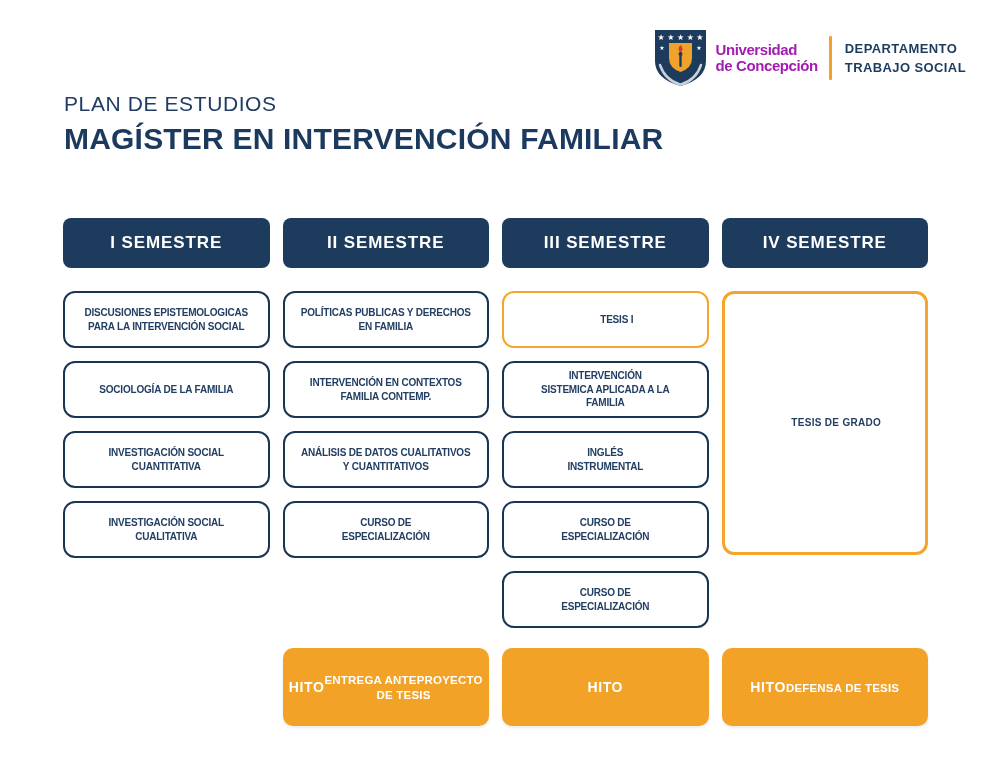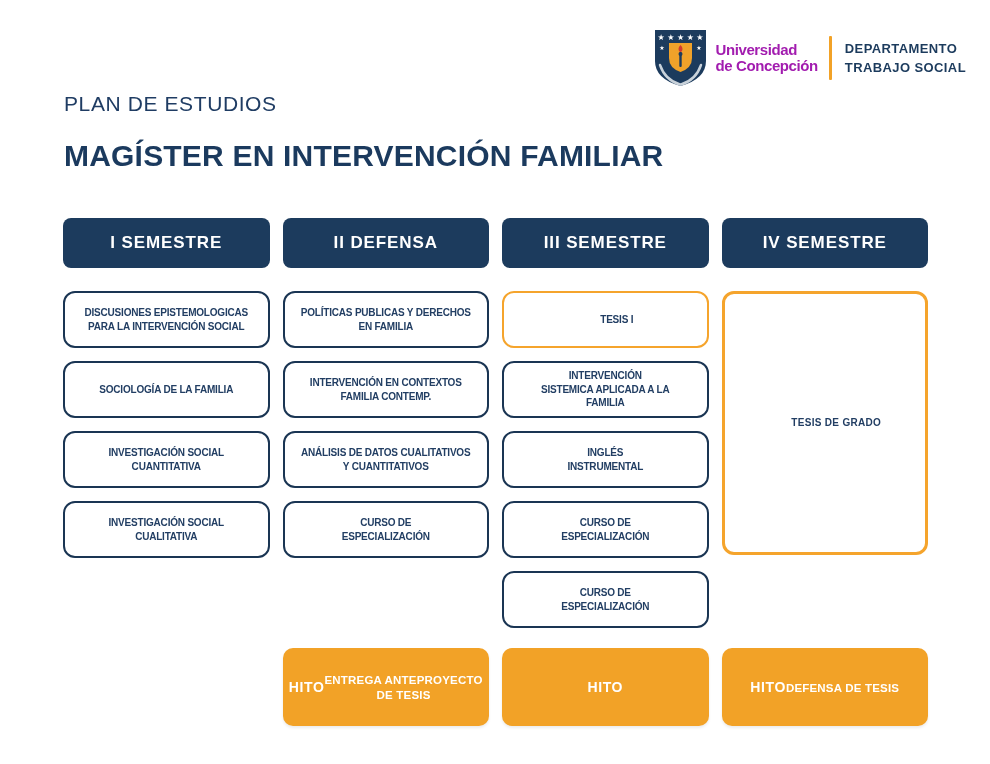--- a/index.html
+++ b/index.html
@@ -40,21 +40,21 @@
   }
   
   .titles{position:absolute;left:64px;top:92px;}
   .kicker{
     color:#1F3C63;
     font-size:21px;
     font-weight:500;
     letter-spacing:0.6px;
   }
   .main-title{
-    margin:23px 0 0 0;
+    margin:6px 0 0 0;
     color:#1B3A5E;
     font-size:30px;
     font-weight:800;
     letter-spacing:0.2px;
   }
   
   .board{
     position:absolute;left:63px;top:218px;
     width:865px;
     display:flex;gap:13px;
@@ -165,21 +165,21 @@
       <div class="course">DISCUSIONES EPISTEMOLOGICAS
 PARA LA INTERVENCIÓN SOCIAL</div>
       <div class="course">SOCIOLOGÍA DE LA FAMILIA</div>
       <div class="course">INVESTIGACIÓN SOCIAL
 CUANTITATIVA</div>
       <div class="course">INVESTIGACIÓN SOCIAL
 CUALITATIVA</div>
     </div>
 
     <div class="column">
-      <div class="col-header">II DEFENSA</div>
+      <div class="col-header">II SEMESTRE</div>
       <div class="course">POLÍTICAS PUBLICAS Y DERECHOS
 EN FAMILIA</div>
       <div class="course">INTERVENCIÓN EN CONTEXTOS
 FAMILIA CONTEMP.</div>
       <div class="course">ANÁLISIS DE DATOS CUALITATIVOS
 Y CUANTITATIVOS</div>
       <div class="course">CURSO DE
 ESPECIALIZACIÓN</div>
       <div class="hito">
         <div class="hito-title">HITO</div>

